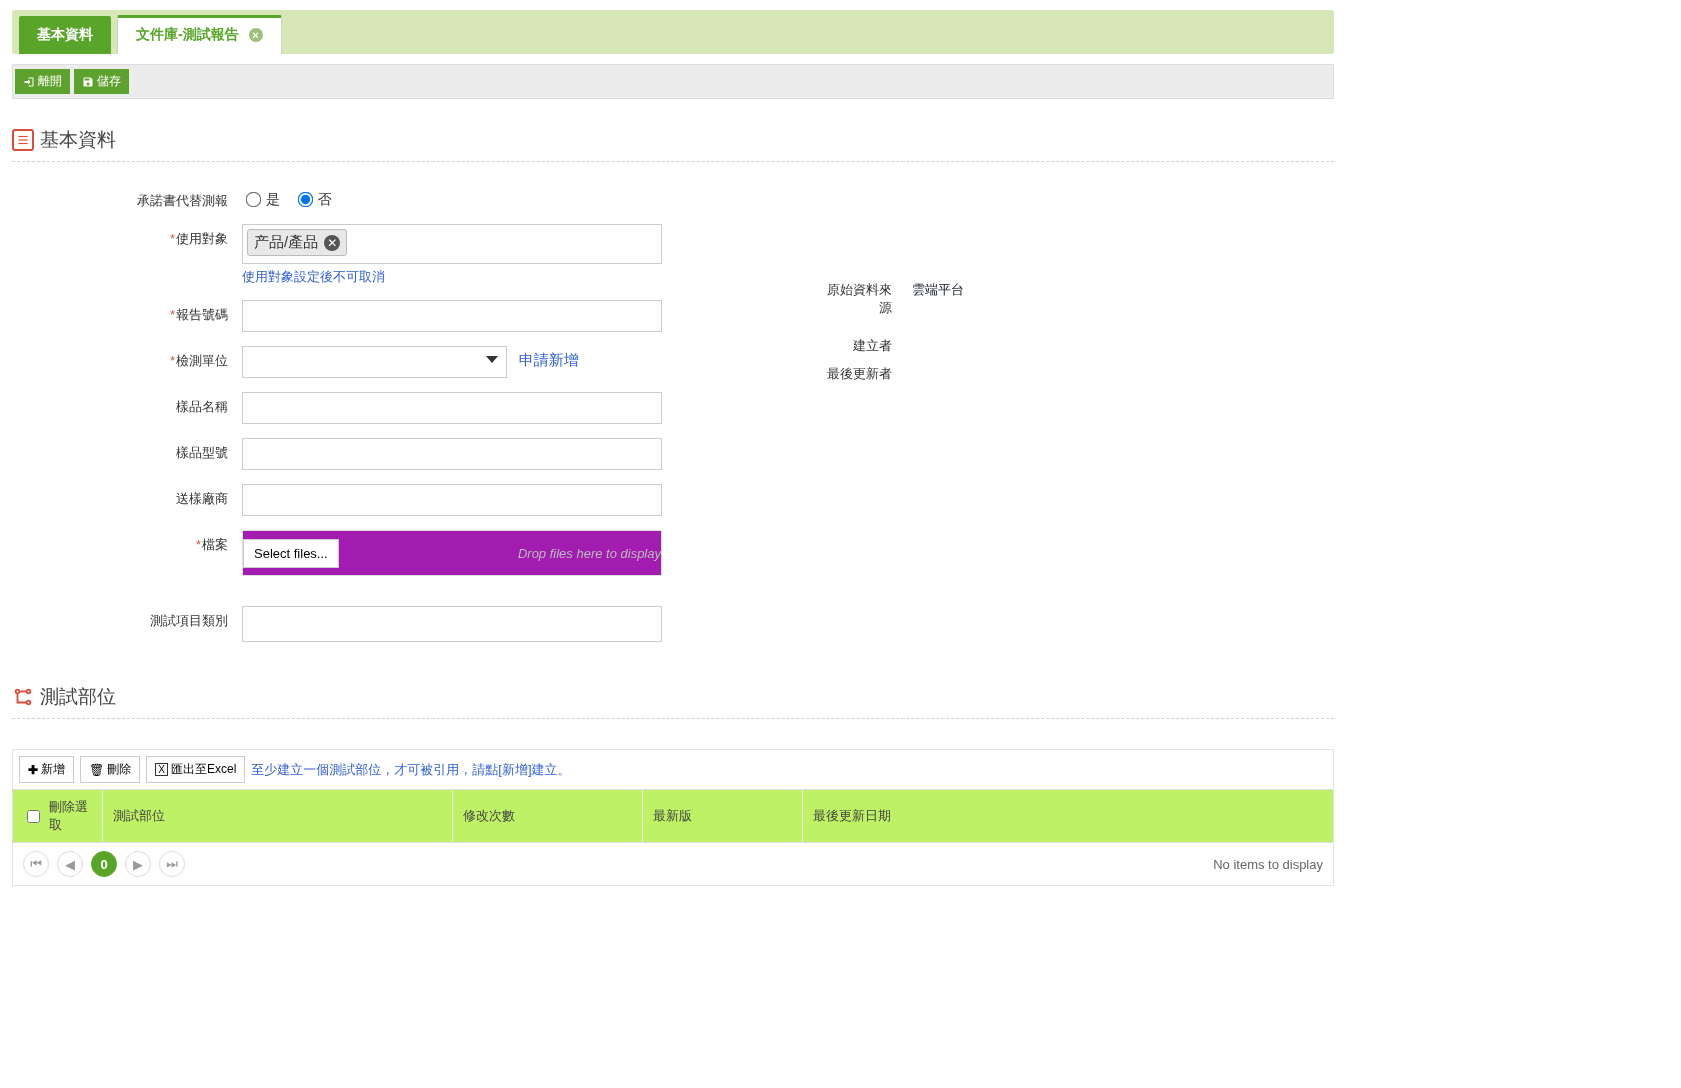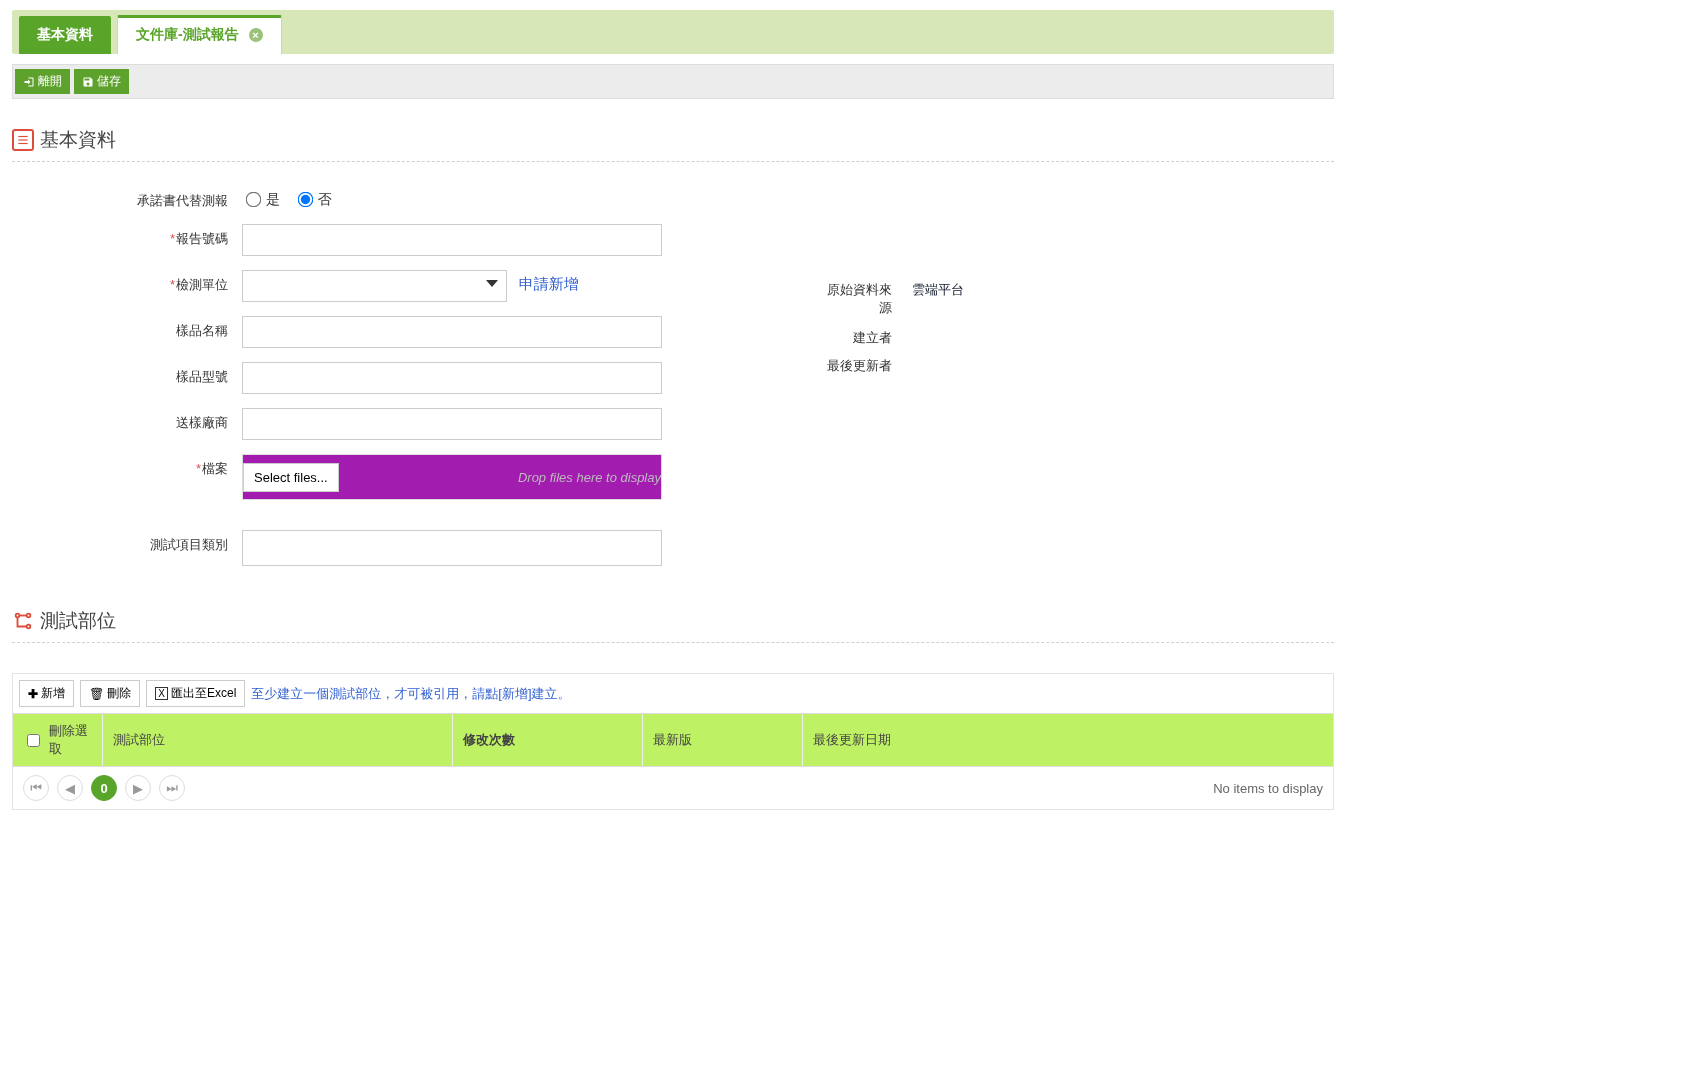--- a/index.html
+++ b/index.html
@@ -200,21 +200,21 @@
     padding: 4px 8px;
     font-size: 12px;
     cursor:pointer;
     display:inline-flex; align-items:center; gap:3px;
   }
   .grid-msg { color:#2f5fd0; font-size:13px;}
   .grid-head { display:flex; border-top:1px solid #ddd; border-bottom:1px solid #ddd; background:#bef264; }
   .grid-head .gh { padding: 8px 10px; border-right:1px solid #eee; font-size:13px; color:#444; display:flex; align-items:center; gap:6px;}
   .gh.c1 { width: 90px; }
   .gh.c2 { width: 350px; }
-  .gh.c3 { width: 190px; font-weight: bold; }
+  .gh.c3 { width: 190px; }
   .gh.c4 { width: 160px; }
   .gh.c5 { flex:1; border-right:none;}
   .pager { display:flex; align-items:center; justify-content: space-between; padding: 8px 10px;}
   .pager-left { display:flex; gap:8px; align-items:center;}
   .pbtn { width:26px; height:26px; border:1px solid #ddd; border-radius:50%; background:#fff; display:flex; align-items:center; justify-content:center; cursor:pointer; color:#999;}
   .pbtn.num { background:#59a52a; color:#fff; border-color:#59a52a; font-weight:bold;}
   .pager-right { color:#666; font-size:13px;}
   .sec2-icon {
     width: 22px; height: 22px;
     display:flex; align-items:center; justify-content:center;
@@ -272,20 +272,32 @@
             <input type="radio" name="commit" style="">
             <span>是</span>
           </label>
           <label>
             <input type="radio" name="commit" checked="" style="">
             <span>否</span>
           </label>
         </div>
       </div>
 
+      <div class="row">
+        <label class="fld req">使用對象</label>
+        <div class="ctrl">
+          <div class="chipbox">
+            <span class="chip">
+              <span>产品/產品</span>
+              <span class="del">✕</span>
+            </span>
+          </div>
+          <span class="hint-blue">使用對象設定後不可取消</span>
+        </div>
+      </div>
 
       <div class="row">
         <label class="fld req">報告號碼</label>
         <div class="ctrl">
           <input type="text" class="txt" style="">
         </div>
       </div>
 
 
       <div class="row">
@@ -328,21 +340,21 @@
         <div class="ctrl"><input type="text" class="txt" style="height: 36px;"></div>
       </div>
 
     </div>
 
     <div class="form-right">
       <div class="right-row">
         <span class="rlabel">原始資料來源</span>
         <span class="rval">雲端平台</span>
       </div>
-      <div class="right-row" style="margin-top:12px;align-items:center;">
+      <div class="right-row" style="margin-top:20px;align-items:center;">
         <span class="rlabel">建立者</span>
         <span class="rval"></span>
       </div>
       <div class="right-row">
         <span class="rlabel">最後更新者</span>
         <span class="rval"></span>
       </div>
     </div>
   </div>
 

